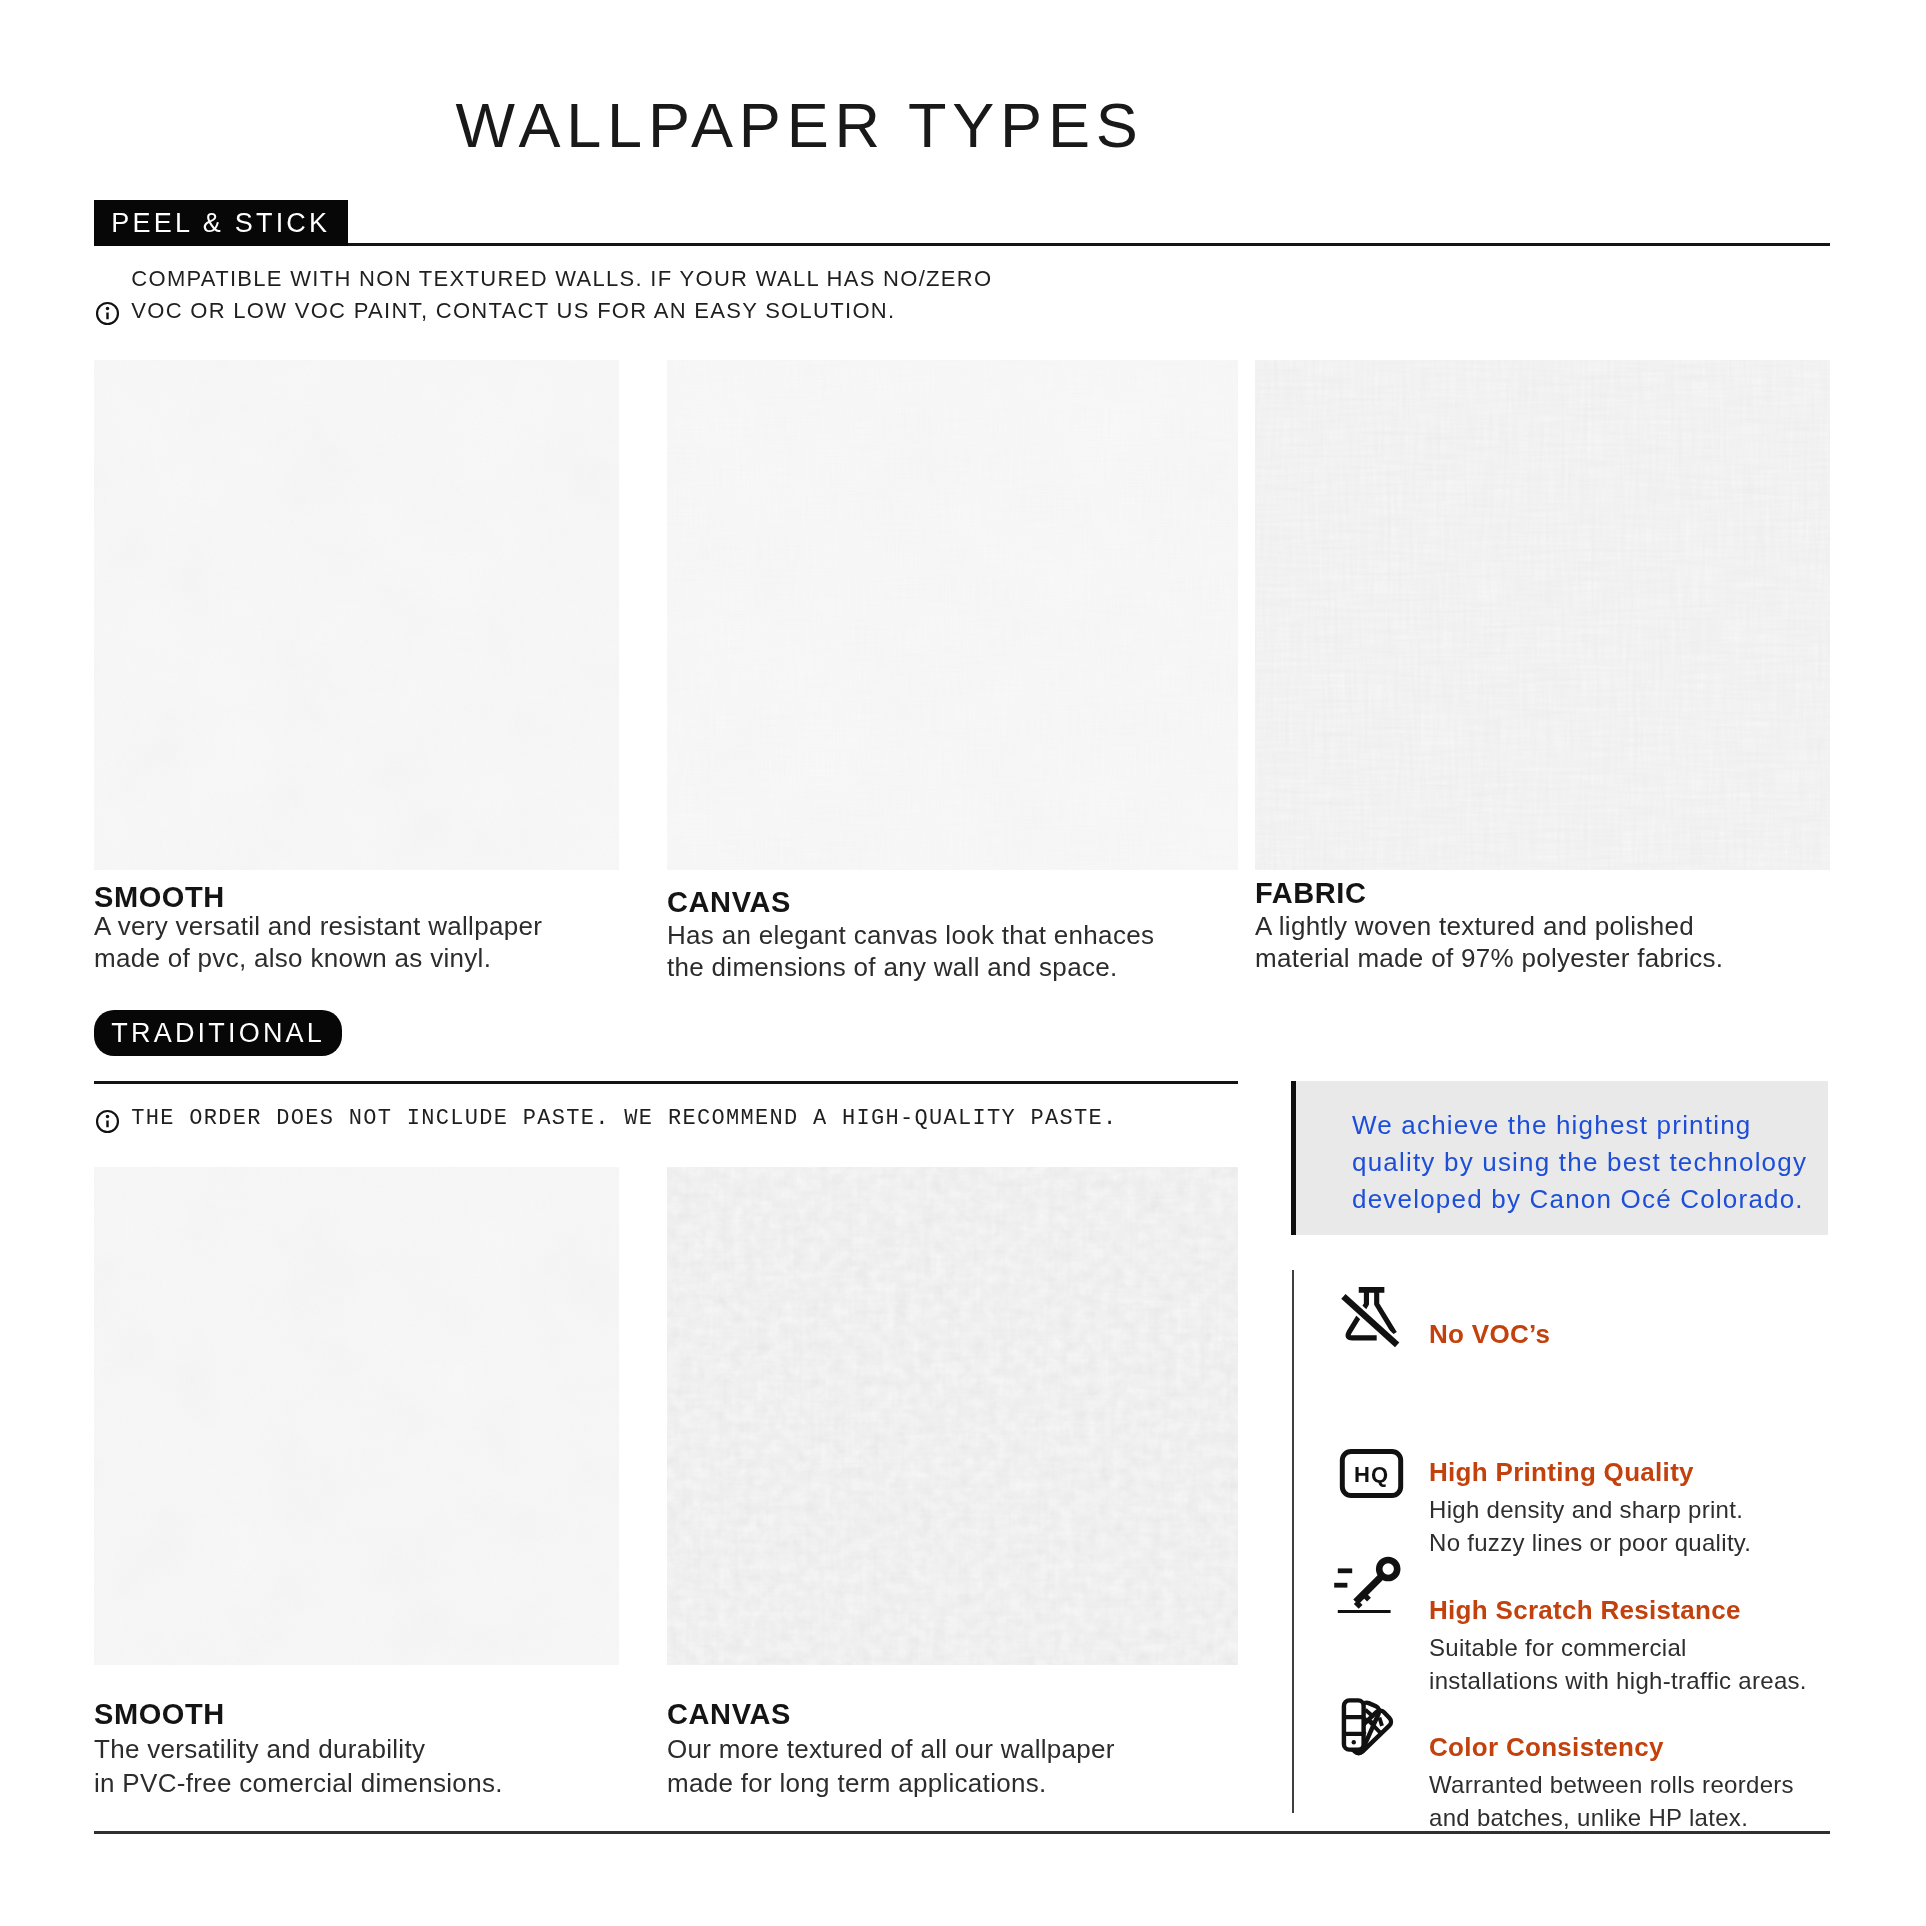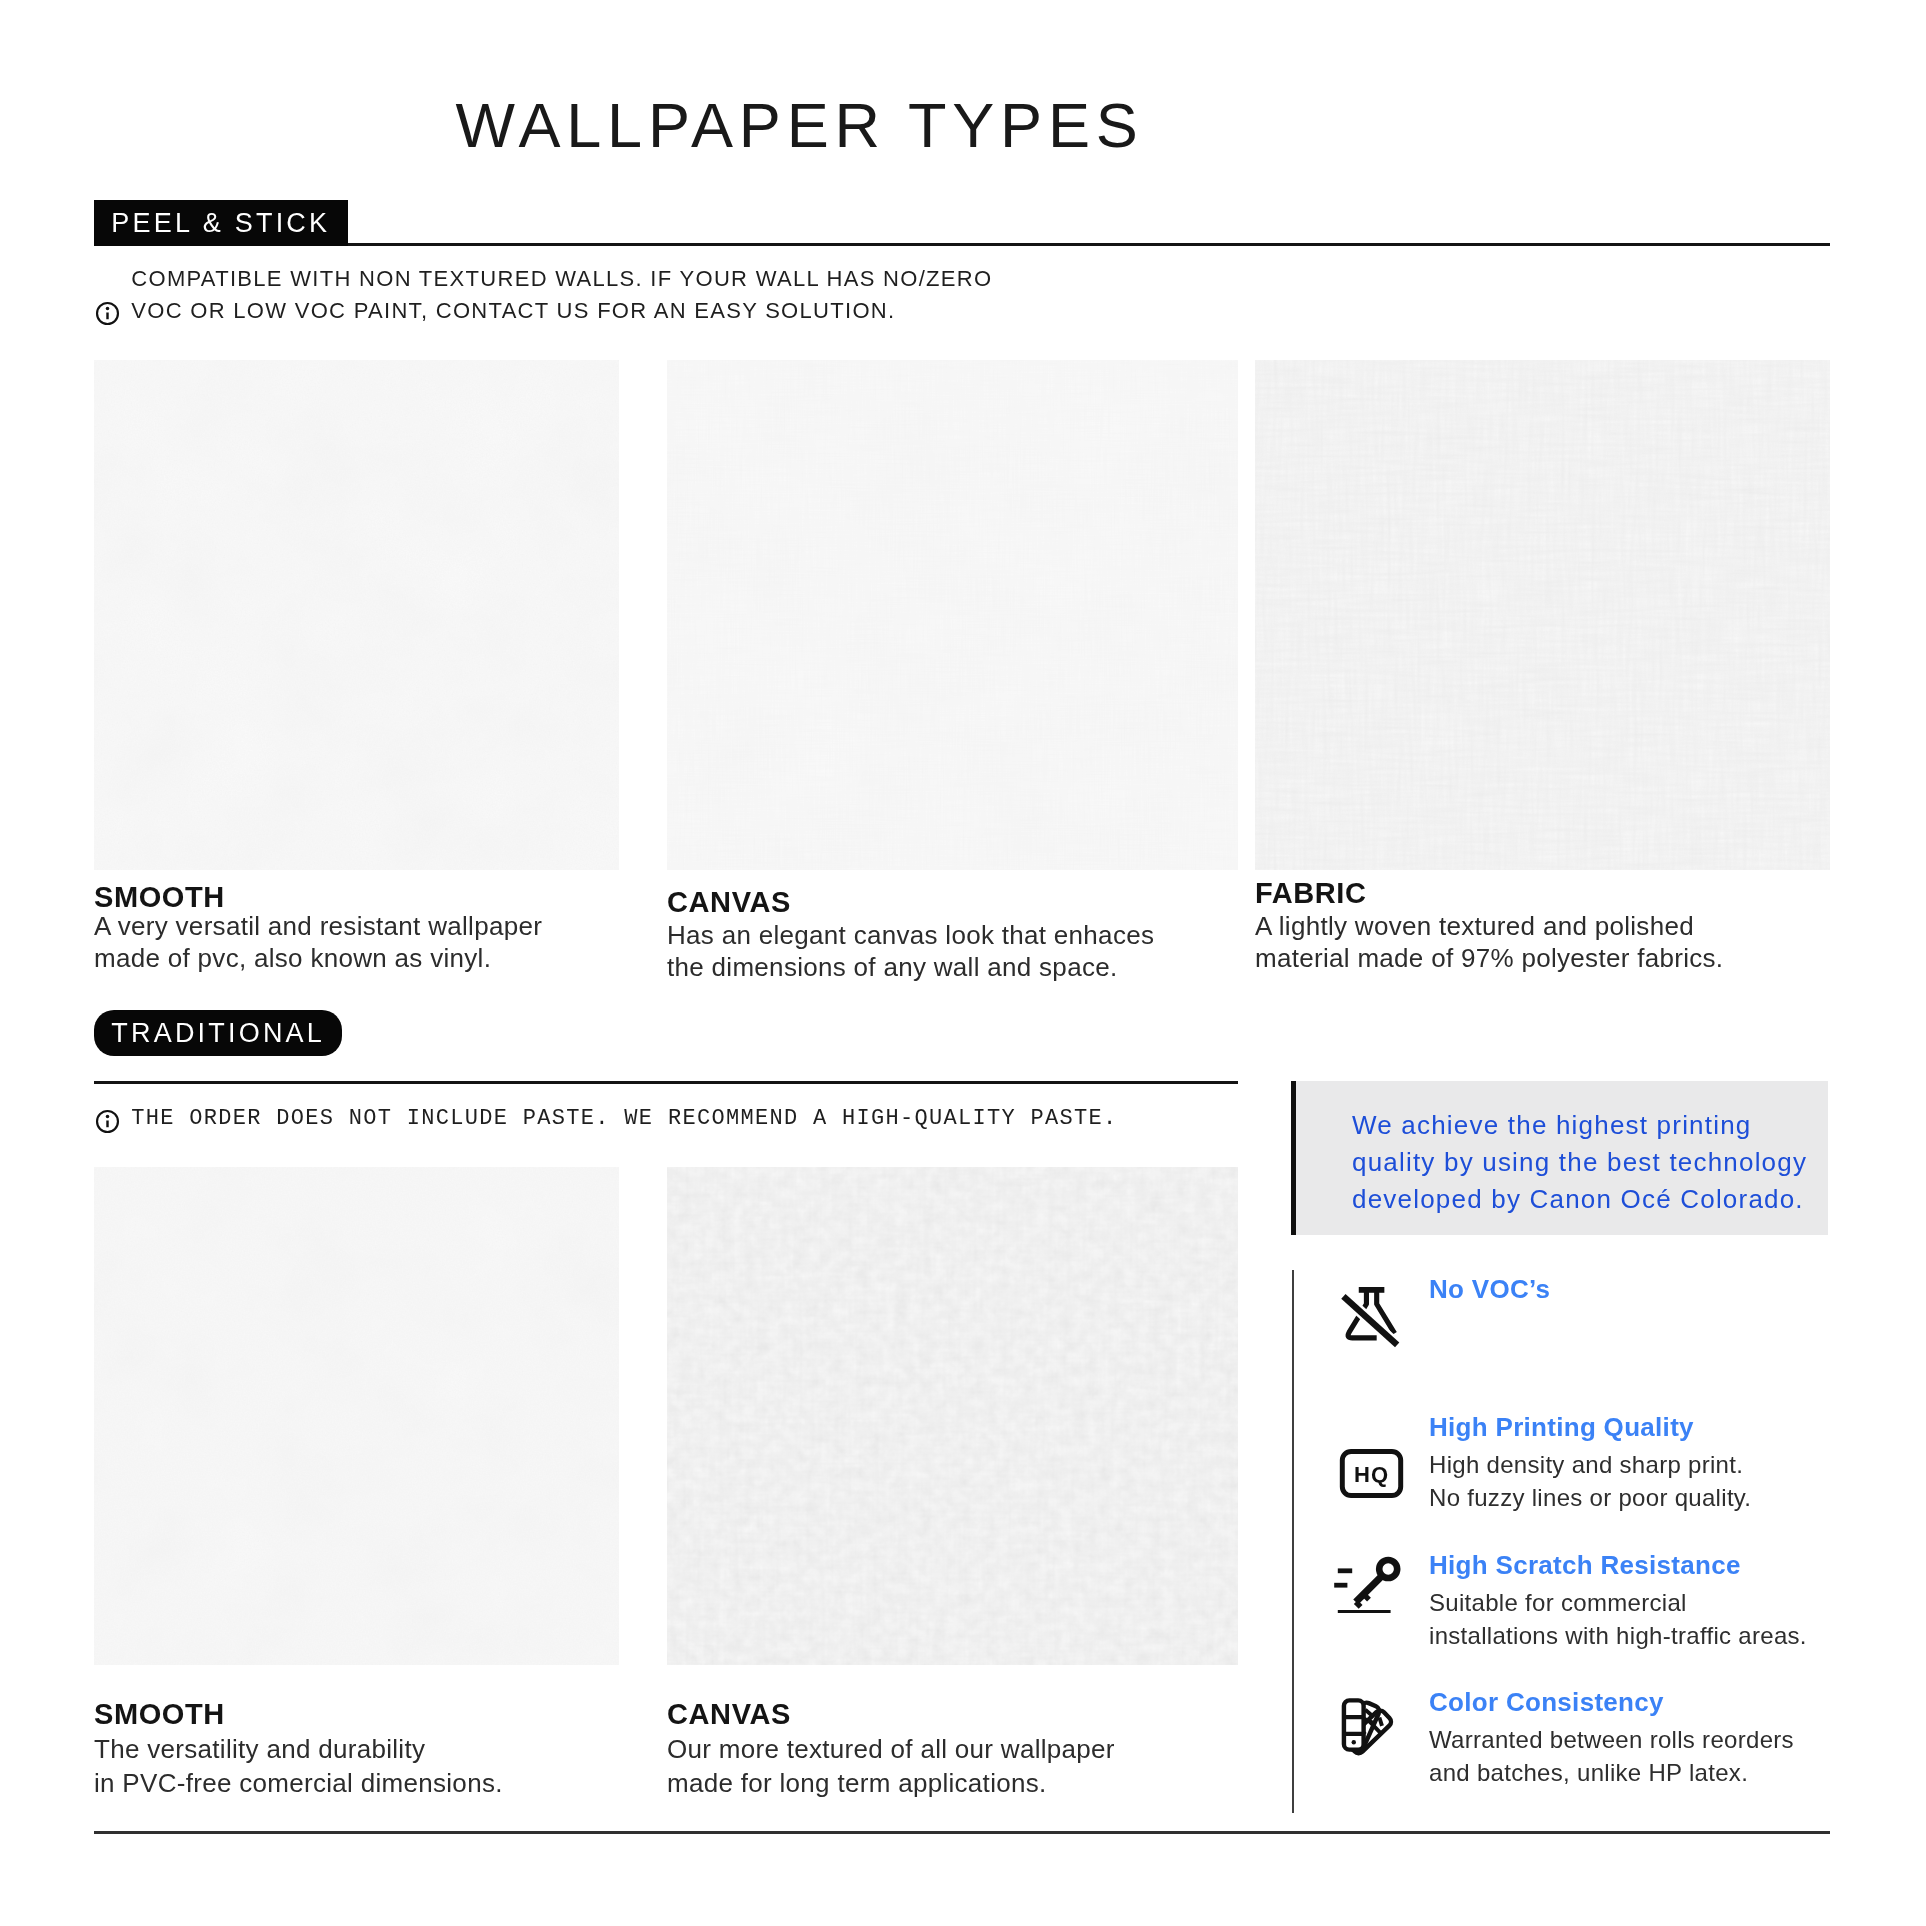--- a/index.html
+++ b/index.html
@@ -23,21 +23,21 @@
   .sw-label{font-size:29px;font-weight:700;letter-spacing:0.6px;color:#141414;white-space:nowrap;}
   .sw-desc{font-size:26px;line-height:32px;letter-spacing:0.3px;color:#2c2c2c;white-space:nowrap;}
 
   .quote-box{left:1291px;top:1081px;width:537px;height:154px;box-sizing:border-box;
     background:#e9e9ea;border-left:5.8px solid #0f0f0f;
     padding:26px 13px 0 56px;font-size:26px;line-height:37px;letter-spacing:1.2px;color:#1d4ed8;
     white-space:nowrap;}
 
   .v-line{left:1292px;top:1270px;width:1.9px;height:543px;background:#3f3f3f;}
 
-  .f-title{font-size:26px;font-weight:700;letter-spacing:0.3px;color:#3b82f6;white-space:nowrap;}
+  .f-title{font-size:26px;font-weight:700;letter-spacing:0.3px;color:#c2410c;white-space:nowrap;margin-top:45px;}
   .f-desc{margin-top:4.5px;font-size:24px;line-height:33px;letter-spacing:0.3px;color:#2e2e2e;white-space:nowrap;}
 
   .bottom-rule{left:94px;top:1831px;width:1736px;height:2.6px;background:#303030;}
 
   svg{display:block;}
   .ink{stroke:#111111;fill:none;}
 </style>
 </head>
 <body>
 

